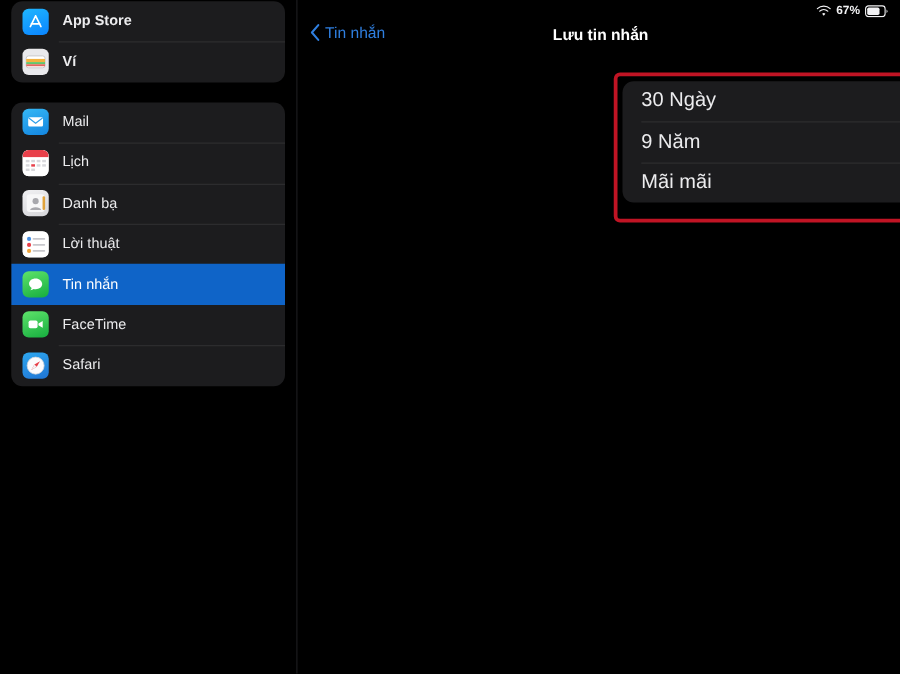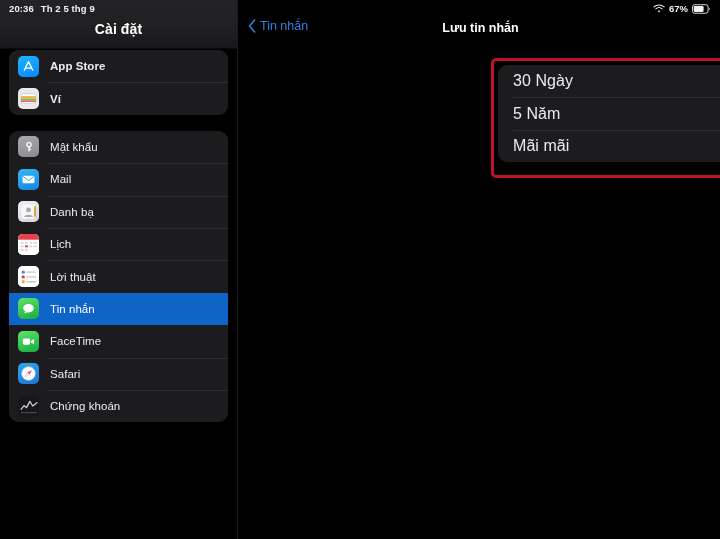--- a/index.html
+++ b/index.html
@@ -167,27 +167,20 @@
     letter-spacing: .05px;
   }
 </style>
 </head>
 <body>
 
 <div id="screen">
 
   <div id="sidebar">
 
-    <div id="sidebar-header">
-      <div id="statusbar-left">
-        <span>20:36</span>
-        <span>Th 2 5 thg 9</span>
-      </div>
-      <div id="sidebar-title">Cài đặt</div>
-    </div>
 
     <div class="side-group" id="group-a">
 
       <div class="side-row">
         <span class="appicon" style="background:linear-gradient(160deg,#1fb6ff,#0a84ff);">
           <svg width="15" height="15" viewBox="0 0 24 24">
             <path d="M12 4.2 L5.2 18 M12 4.2 L18.8 18 M6.5 14.6 H17.5" stroke="#fff" stroke-width="2.1" fill="none" stroke-linecap="round"></path>
           </svg>
         </span>
         <span class="side-label">App Store</span>
@@ -202,50 +195,29 @@
             <rect x="2.5" y="14.4" width="19" height="2" fill="#e3655d"></rect>
           </svg>
         </span>
         <span class="side-label">Ví</span>
       </div>
 
     </div>
 
     <div class="side-group" id="group-b">
 
-      <div class="side-row">
-        <span class="appicon" style="background:linear-gradient(160deg,#a9a9ae,#8a8a8f);">
-          <svg width="14" height="14" viewBox="0 0 24 24">
-            <circle cx="12" cy="8" r="3.6" fill="none" stroke="#fff" stroke-width="2.2"></circle>
-            <path d="M12 11.6 V19 M12 15.6 H15" stroke="#fff" stroke-width="2.2" stroke-linecap="round"></path>
-          </svg>
-        </span>
-        <span class="side-label">Mật khẩu</span>
-      </div>
 
       <div class="side-row">
         <span class="appicon" style="background:linear-gradient(160deg,#36b8f5,#1385e0);">
           <svg width="15" height="15" viewBox="0 0 24 24">
             <rect x="2.5" y="6" width="19" height="12" rx="2" fill="#fff"></rect>
             <path d="M3.2 7 L12 13.6 L20.8 7" fill="none" stroke="#2f9fe8" stroke-width="1.6"></path>
           </svg>
         </span>
         <span class="side-label">Mail</span>
-      </div>
-
-      <div class="side-row">
-        <span class="appicon" style="background:linear-gradient(160deg,#f0f0f2,#d6d6da);">
-          <svg width="19" height="19" viewBox="0 0 24 24">
-            <rect x="3" y="3" width="18" height="18" rx="3" fill="#f7f7f8"></rect>
-            <circle cx="12" cy="10" r="3.1" fill="#a8a8ad"></circle>
-            <path d="M6.4 19 C7.2 15.2 16.8 15.2 17.6 19 Z" fill="#a8a8ad"></path>
-            <rect x="19" y="5" width="2.6" height="14" rx="1.2" fill="#e0a33c"></rect>
-          </svg>
-        </span>
-        <span class="side-label">Danh bạ</span>
       </div>
 
       <div class="side-row">
         <span class="appicon" style="background:#fff;">
           <svg width="21" height="21" viewBox="0 0 24 24">
             <rect x="0" y="0" width="24" height="24" fill="#fff"></rect>
             <rect x="0" y="0" width="24" height="6.5" fill="#e8404a"></rect>
             <g fill="#d8d8dc">
               <rect x="3" y="9" width="3.4" height="2.2"></rect>
                 <rect x="8" y="9" width="3.4" height="2.2"></rect>
@@ -256,20 +228,32 @@
               <rect x="18" y="13" width="3.4" height="2.2"></rect>
               <rect x="3" y="17" width="3.4" height="2.2"></rect>
                 <rect x="8" y="17" width="3.4" height="2.2"></rect>
             </g>
             <rect x="8" y="13" width="3.4" height="2.2" fill="#e8404a"></rect>
           </svg>
         </span>
         <span class="side-label">Lịch</span>
       </div>
 
+      <div class="side-row">
+        <span class="appicon" style="background:linear-gradient(160deg,#f0f0f2,#d6d6da);">
+          <svg width="19" height="19" viewBox="0 0 24 24">
+            <rect x="3" y="3" width="18" height="18" rx="3" fill="#f7f7f8"></rect>
+            <circle cx="12" cy="10" r="3.1" fill="#a8a8ad"></circle>
+            <path d="M6.4 19 C7.2 15.2 16.8 15.2 17.6 19 Z" fill="#a8a8ad"></path>
+            <rect x="19" y="5" width="2.6" height="14" rx="1.2" fill="#e0a33c"></rect>
+          </svg>
+        </span>
+        <span class="side-label">Danh bạ</span>
+      </div>
+
 
       <div class="side-row">
         <span class="appicon" style="background:#fff;">
           <svg width="21" height="21" viewBox="0 0 24 24">
             <rect x="0" y="0" width="24" height="24" fill="#fff"></rect>
             <circle cx="6" cy="7" r="1.9" fill="#4a90e2"></circle>
             <circle cx="6" cy="12.5" r="1.9" fill="#e8404a"></circle>
             <circle cx="6" cy="18" r="1.9" fill="#f0a43a"></circle>
             <g stroke="#c7c7cc" stroke-width="1.5" stroke-linecap="round">
               <line x1="10" y1="7" x2="20" y2="7"></line>
@@ -306,29 +290,20 @@
           <svg width="19" height="19" viewBox="0 0 24 24">
             <circle cx="12" cy="12" r="8.6" fill="#fbfbfd"></circle>
             <circle cx="12" cy="12" r="8.6" fill="none" stroke="#cfd4da" stroke-width="0.8"></circle>
             <path d="M16.4 7.6 L10.8 10.8 L7.6 16.4 L13.2 13.2 Z" fill="#e8404a"></path>
             <path d="M10.8 10.8 L7.6 16.4 L13.2 13.2 Z" fill="#f2f2f5"></path>
           </svg>
         </span>
         <span class="side-label">Safari</span>
       </div>
 
-      <div class="side-row">
-        <span class="appicon" style="background:#18181c;">
-          <svg width="20" height="20" viewBox="0 0 24 24">
-            <polyline points="2.5,16 6,11.5 9,14 13,6.5 16.5,12 21.5,8" fill="none" stroke="#cfcfd4" stroke-width="1.5" stroke-linejoin="round" stroke-linecap="round"></polyline>
-            <line x1="2.5" y1="20" x2="21.5" y2="20" stroke="#5a5a60" stroke-width="1"></line>
-          </svg>
-        </span>
-        <span class="side-label">Chứng khoán</span>
-      </div>
 
 
     </div>
   </div>
 
   <div id="content">
 
     <div id="navbar">
 
       <div id="statusbar-right">
@@ -362,21 +337,21 @@
     </div>
 
     <div id="options-card">
 
       <div class="opt-row">
         <span class="opt-label">30 Ngày</span>
 
       </div>
 
       <div class="opt-row">
-        <span class="opt-label">5 Năm</span>
+        <span class="opt-label">9 Năm</span>
 
       </div>
 
       <div class="opt-row">
         <span class="opt-label">Mãi mãi</span>
 
       </div>
 
     </div>
 

